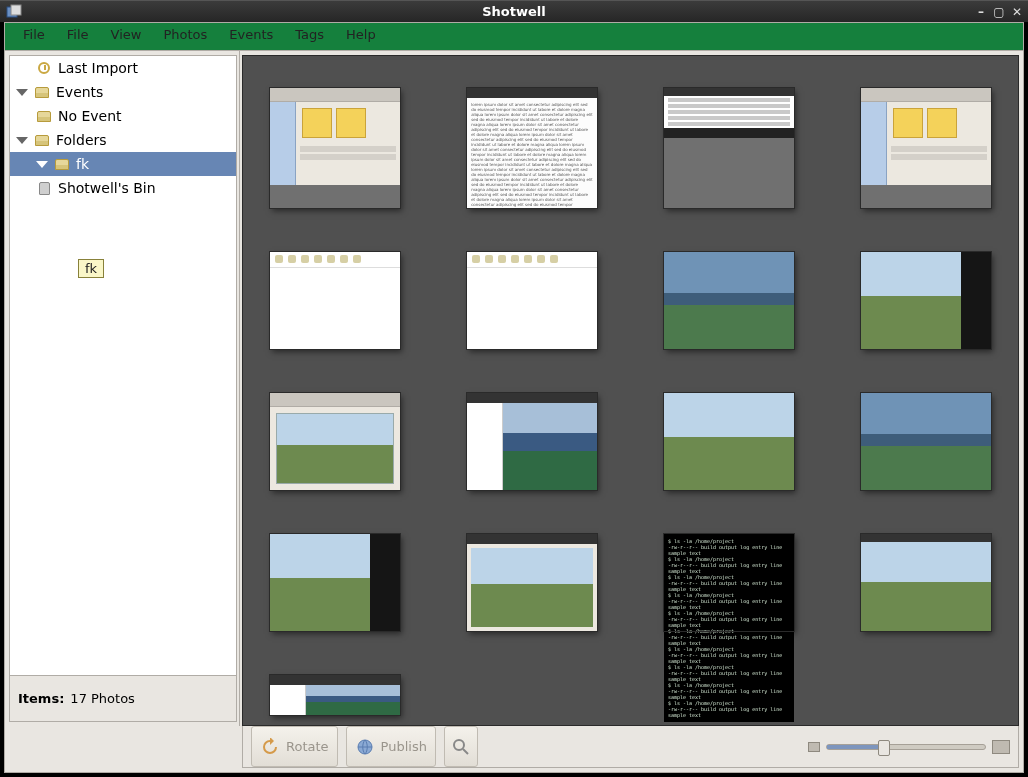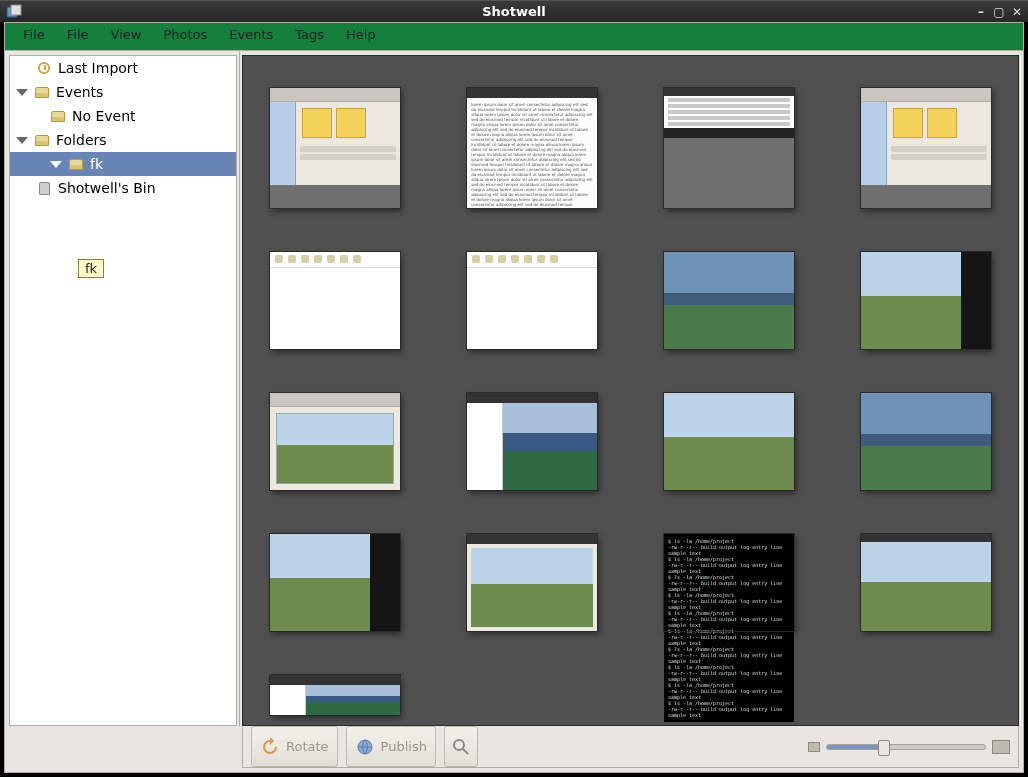--- a/index.html
+++ b/index.html
@@ -43,21 +43,21 @@
     display:grid; grid-template-columns:235px 1fr; grid-template-rows:1fr 46px;
   }
   
   .sidecol { display:flex; flex-direction:column; border-right:1px solid #b0aca6; }
   .tree {
     background:#fff; flex:1; border:1px solid #b0aca6; margin:4px 2px 0 4px;
     overflow:hidden; font-size:14px;
   }
   .trow { display:flex; align-items:center; height:24px; padding:0 4px 0 6px; cursor:pointer; gap:6px; }
   .trow.selected { background:#6786b4; color:#fff; }
-  .indent1 { padding-left:40px; }
+  .indent1 { padding-left:26px; }
   .indent2 { padding-left:44px; }
   .twisty { width:0;height:0;border-left:6px solid transparent;border-right:6px solid transparent;border-top:7px solid #666; }
   .ticon { width:16px;height:16px; display:inline-flex; align-items:center; justify-content:center;}
   .emblem-lib { background:#9fc2e6; border:1px solid #5577aa; width:14px;height:14px; }
   .emblem-clock { border:2px solid #caa843; border-radius:50%; width:12px;height:12px; position:relative; }
   .emblem-clock::after{content:"";position:absolute;left:4px;top:1px;width:2px;height:5px;background:#caa843;}
   .emblem-folder { width:14px;height:11px;background:#e6d79a;border:1px solid #b79b3c;border-radius:2px 2px 0 0; box-shadow:inset 0 -4px 0 #d6c47a;}
   .emblem-cam { width:14px;height:10px;background:#e6b04a;border:1px solid #a87a22;border-radius:2px;position:relative;}
   .emblem-cam::after{content:"";position:absolute;right:2px;top:1px;width:5px;height:5px;border:1px solid #a87a22;border-radius:50%;}
   .emblem-trash{width:11px;height:13px;background:#cfcfcf;border:1px solid #888;border-radius:2px 2px 1px 1px;}
@@ -182,20 +182,24 @@
         <span>fk</span>
       </div>
       <div class="trow">
         <span style="width:14px"></span>
           <span class="ticon">
             <span class="emblem-trash"></span>
           </span>
         <span>Shotwell's Bin</span>
       </div>
     </div>
+    <div class="sidestatus">
+      <b>Items:</b>
+      <span>17 Photos</span>
+    </div>
   </div>
 
   <div class="gallery">
     <div class="grid" id="thumb-grid">
         <div class="thumb">
           <div class="thumb-inner">
             <div class="bg-app" style="height:100%">
               <div class="bg-app-hdr"></div>
               <div style="display:flex;height:calc(100% - 14px)">
                 <div class="sidebar-stub"></div>

